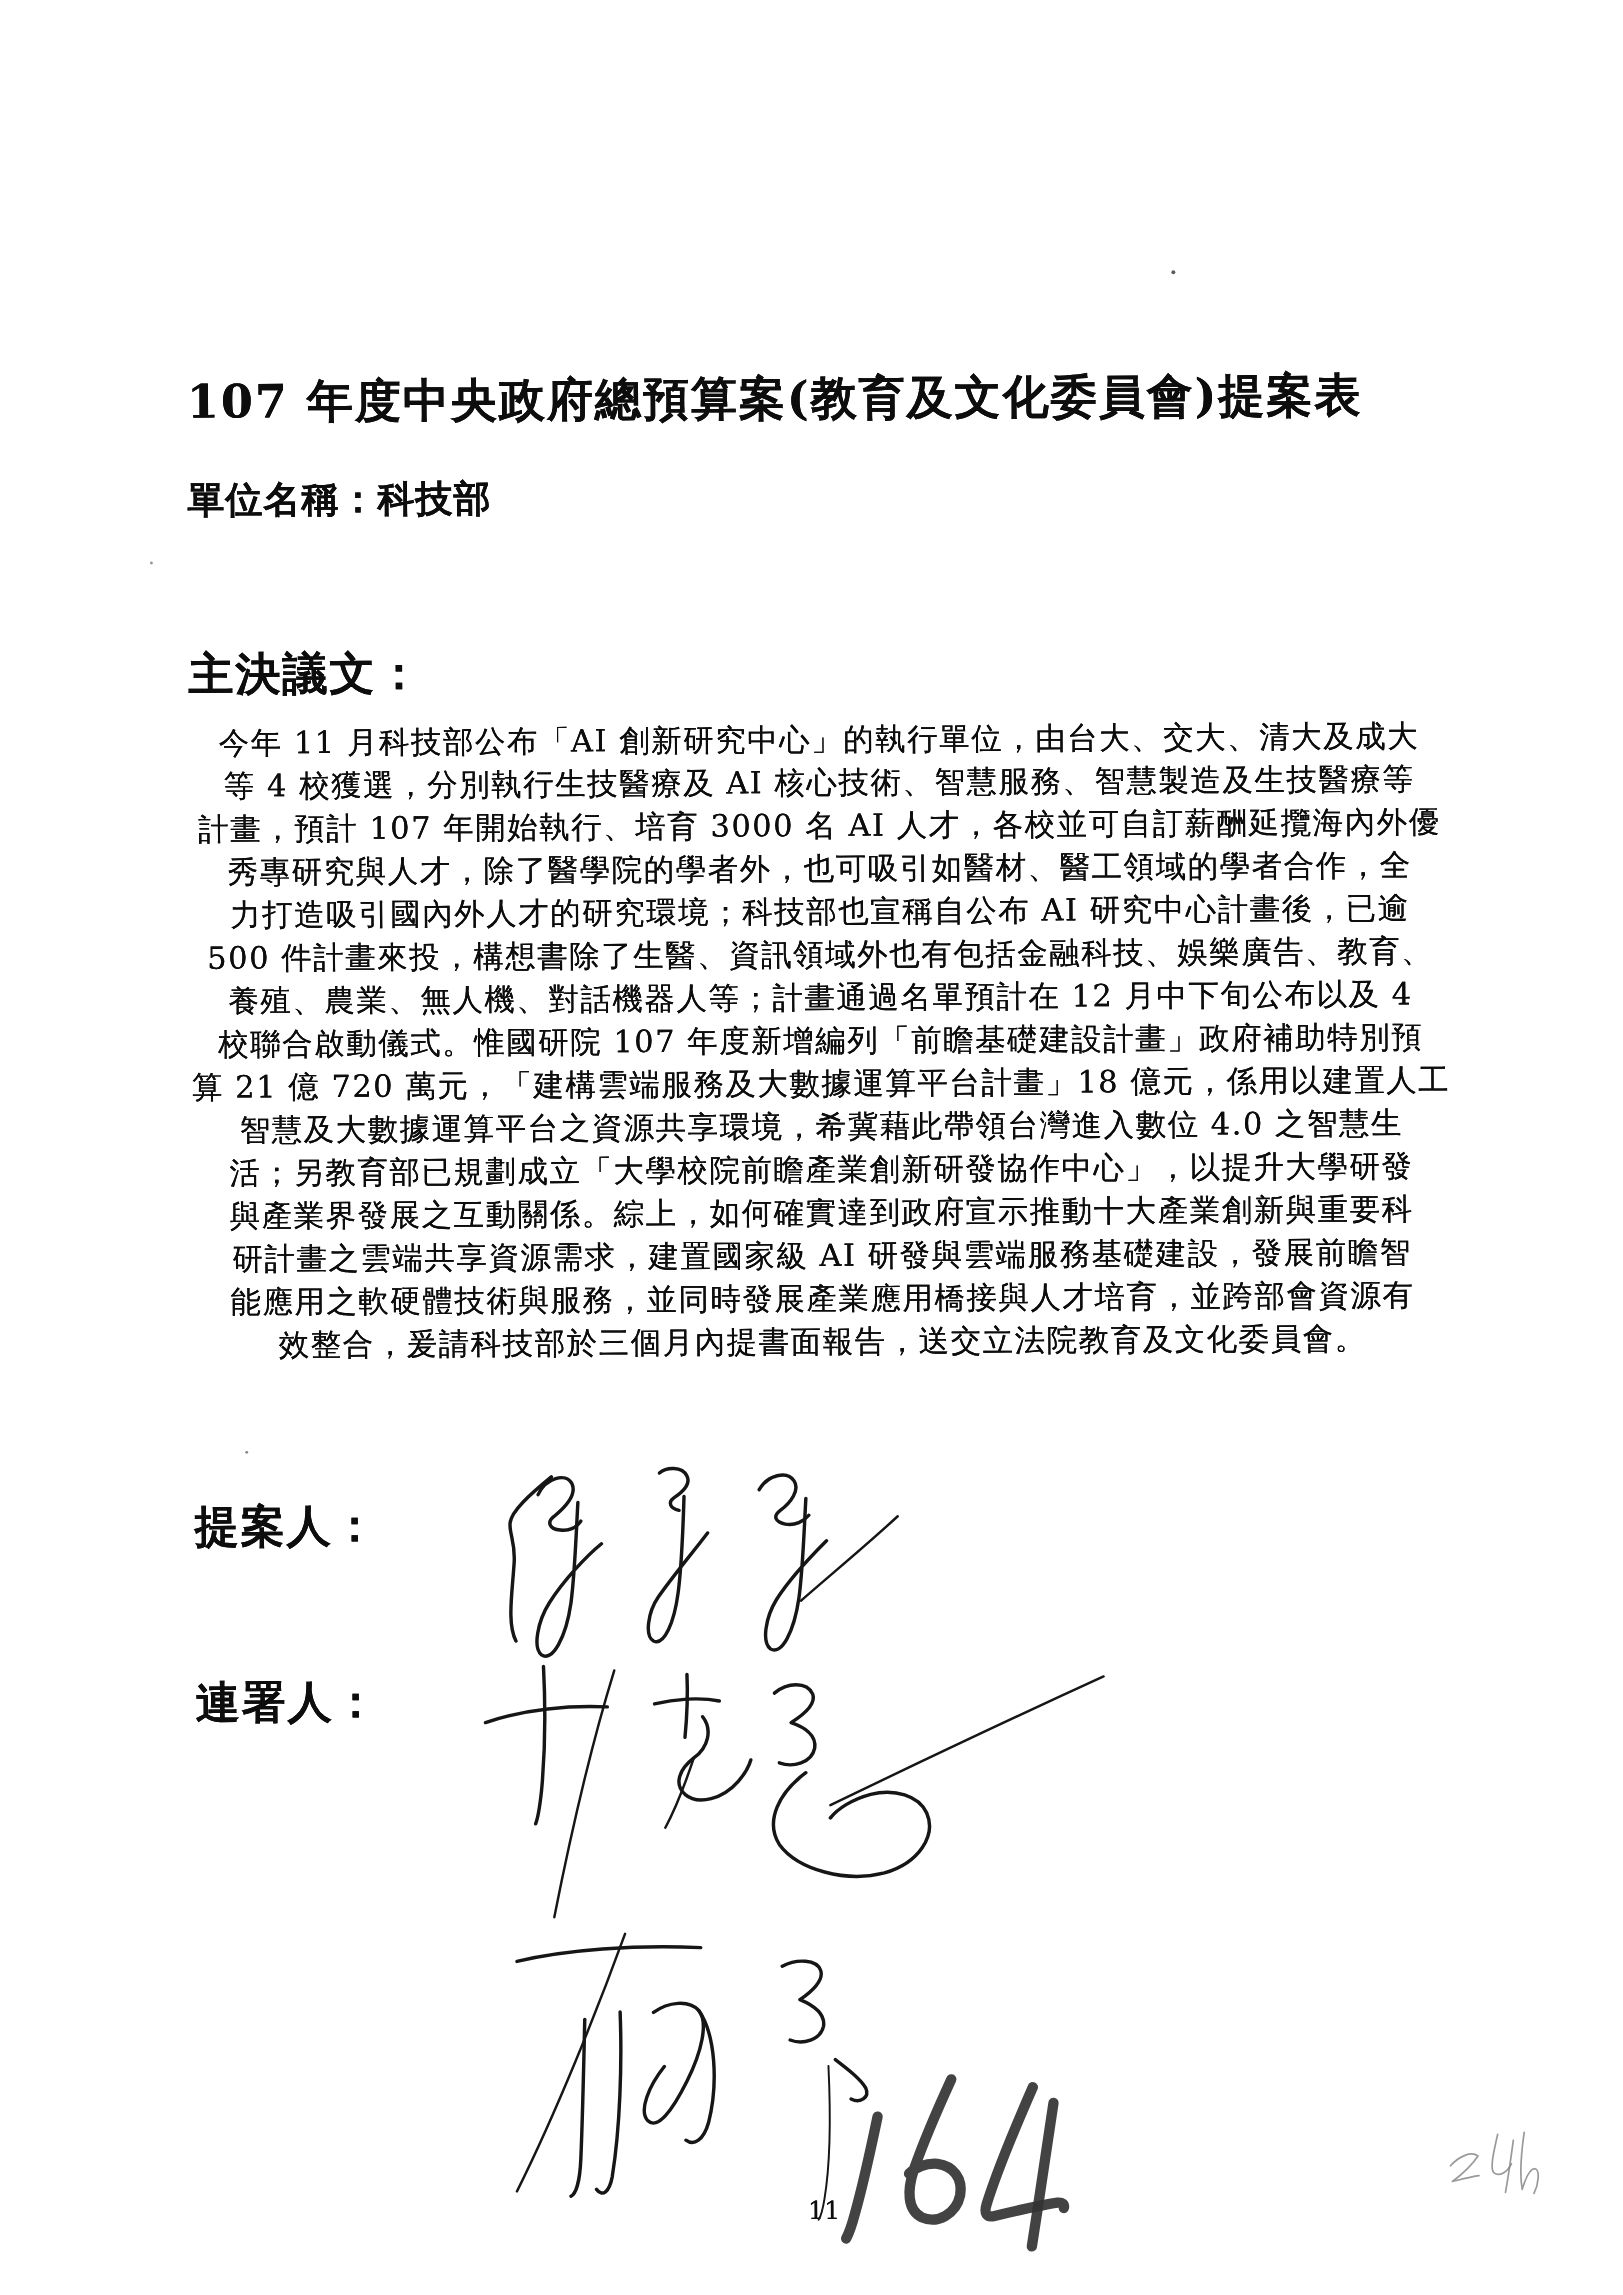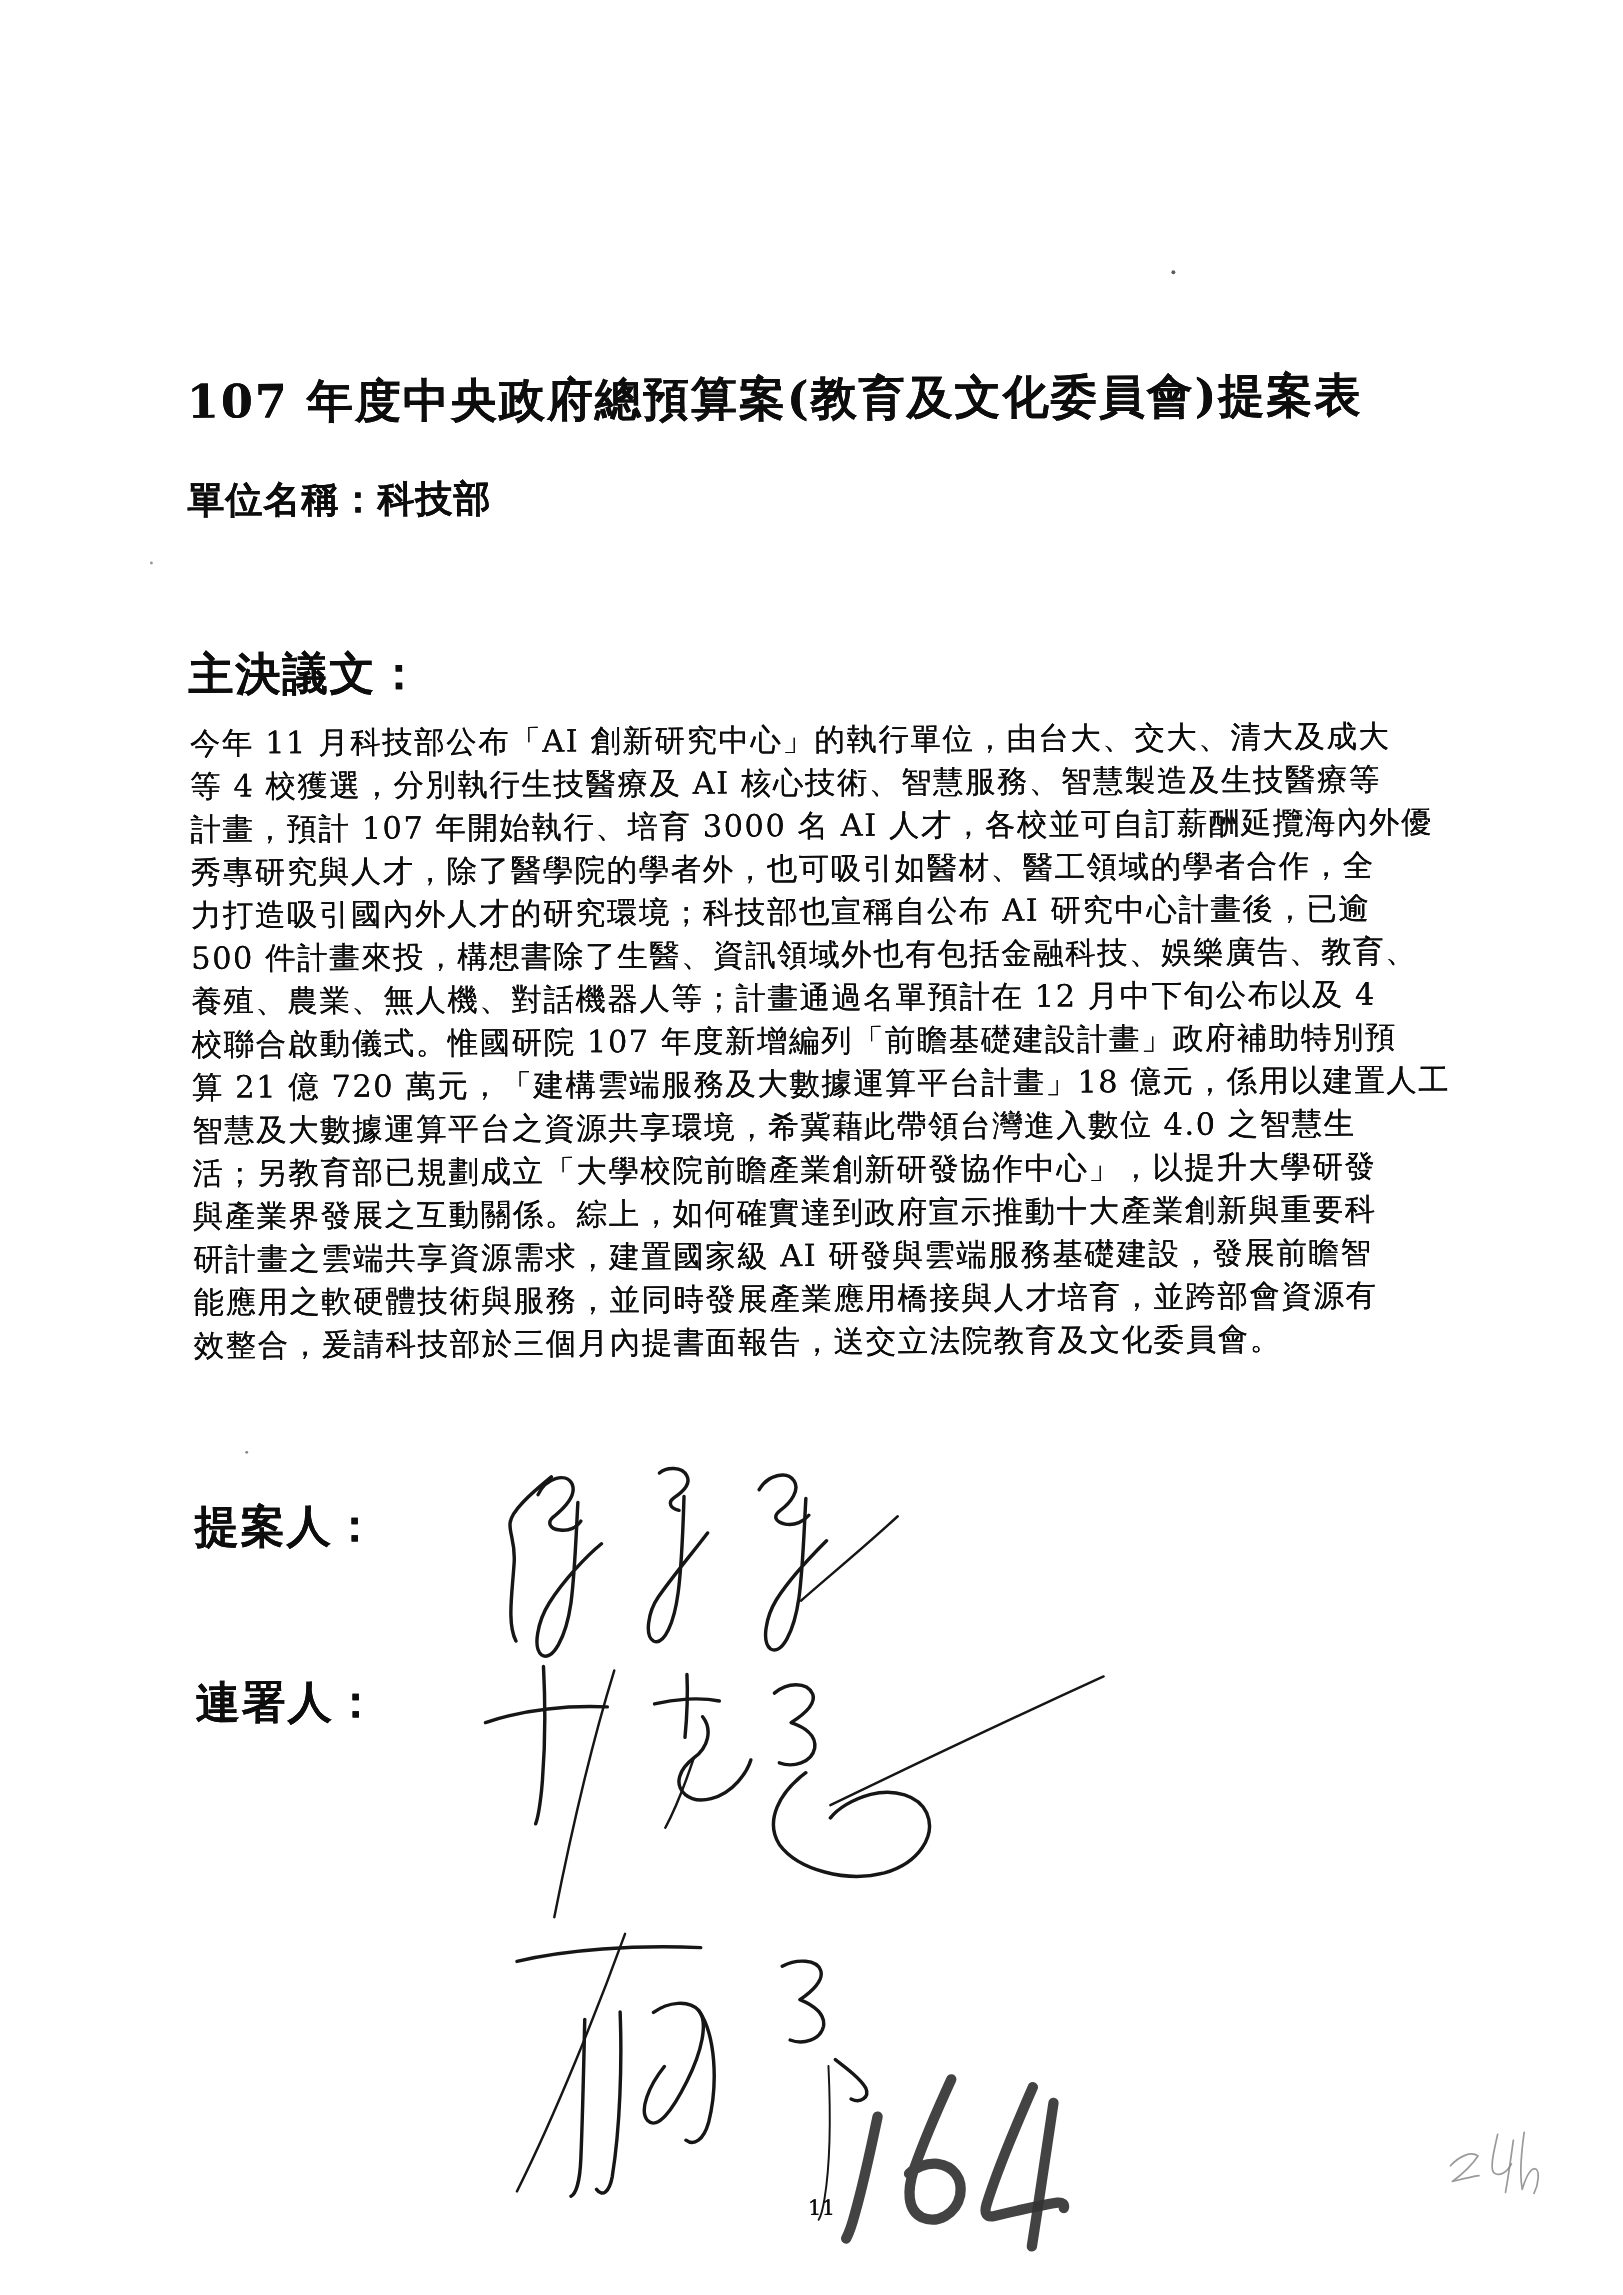--- a/index.html
+++ b/index.html
@@ -8,20 +8,21 @@
     background: #ffffff;
   }
   .page {
     position: relative;
     width: 1623px;
     height: 2295px;
     background: #ffffff;
     color: #0d0d0d;
     font-family: "DejaVu Serif", serif;
     overflow: hidden;
+    text-align: center;
   }
   .text-layer {
     position: absolute;
     inset: 0;
     transform: rotate(-0.35deg);
     transform-origin: 50% 40%;
   }
   .doc-title {
     position: absolute;
     left: 190px;
@@ -72,21 +73,21 @@
     letter-spacing: 2px;
     white-space: nowrap;
     text-shadow: 0 0 0.5px #000;
   }
   .proposer-label { left: 191px; top: 1494px; }
   .cosigner-label { left: 191px; top: 1670px; }
   .page-number {
     position: absolute;
     left: 800px;
     top: 2196px;
-    font-size: 21px;
+    font-size: 25px;
     letter-spacing: 0.5px;
     text-shadow: 0 0 0.5px #000;
   }
   .ink-layer {
     position: absolute;
     inset: 0;
     pointer-events: none;
   }
   .sr-only {
     position: absolute;

